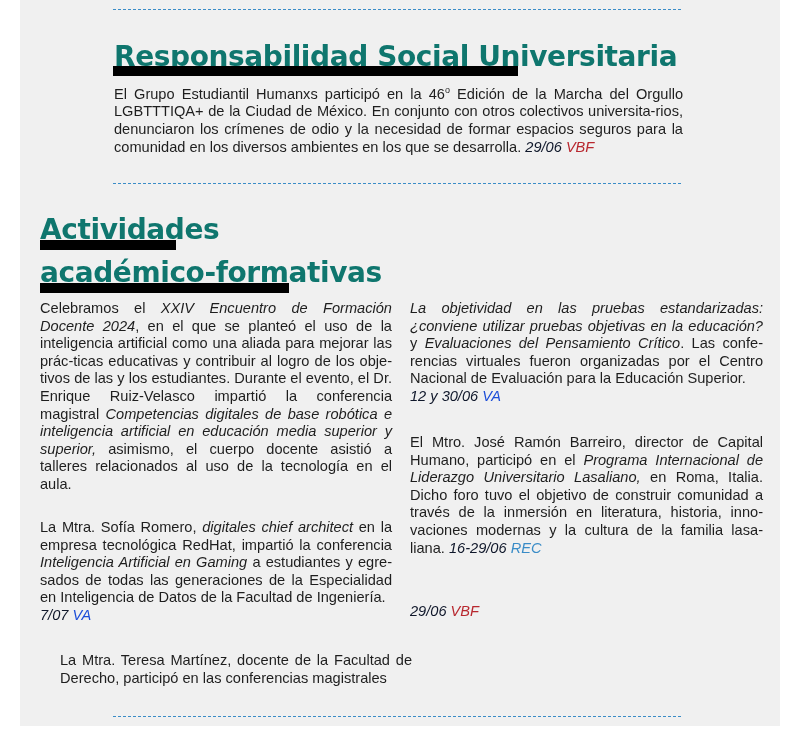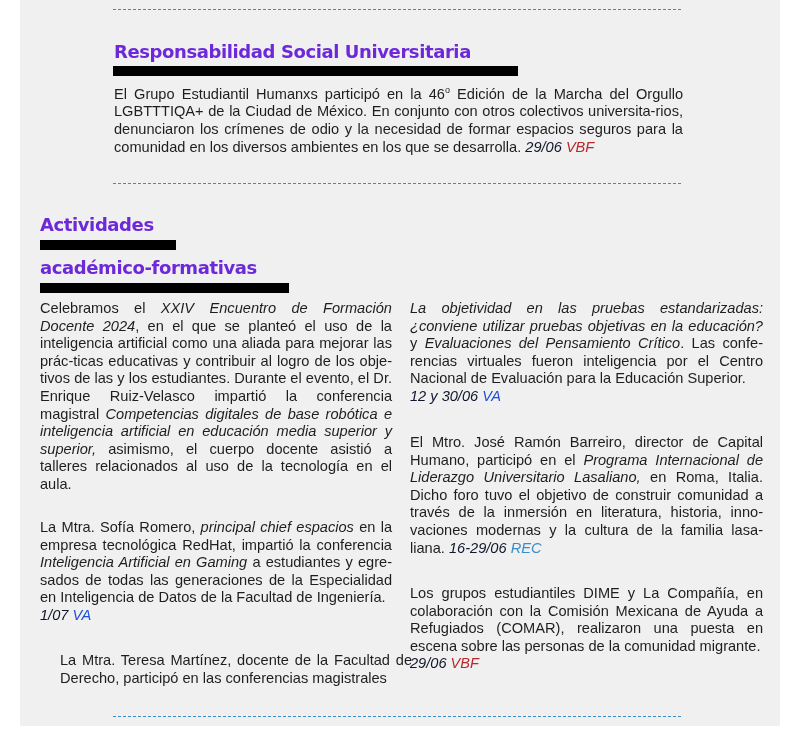--- a/index.html
+++ b/index.html
@@ -10,21 +10,21 @@
   .panel {
     position: absolute; left: 20px; top: 0; width: 760px; height: 726px;
     background: #f0f0f0;
   }
   .dash {
     position: absolute; left: 113px; width: 568px; height: 0;
     border-top: 1px dashed #3a8cc7;
   }
   .h-blue {
     position: absolute; font-family: "DejaVu Sans", sans-serif; font-weight: bold;
-    color: #6d28d9; font-size: 18px; letter-spacing: -0.4px; white-space: nowrap; line-height: 1;
+    color: #0f766e; font-size: 28px; letter-spacing: -0.4px; white-space: nowrap; line-height: 1;
   }
   .bar { position: absolute; height: 10px; background: #000; }
   .para {
     position: absolute; font-family: "Liberation Sans", sans-serif; font-size: 14.6px;
     line-height: 17.6px; color: #1e1e1e; text-align: justify; hyphens: manual;
   }
   .para i { font-style: italic; }
   .date { color: #0f172a; font-style: italic; }
   .tag { font-style: italic; }
   .tag.vbf { color: #b8282f; }
@@ -50,35 +50,35 @@
 <div class="h-blue" style="left:40px; top:216px;">Actividades</div>
 <div class="bar" style="left:40px; top:240px; width:136px;"></div>
 <div class="h-blue" style="left:40px; top:259px;">académico-formativas</div>
 <div class="bar" style="left:40px; top:283px; width:249px;"></div>
 
 <div class="para" style="left:40px; top:300px; width:352px;">
   <span>Celebramos el </span><i>XXIV Encuentro de Formación Docente 2024</i><span>, en el que se planteó el uso de la inteligencia artificial como una aliada para mejorar las prác-ticas educativas y contribuir al logro de los obje-tivos de las y los estudiantes. Durante el evento, el Dr. Enrique Ruiz-Velasco impartió la conferencia magistral </span><i>Competencias digitales de base robótica e inteligencia artificial en educación media superior y superior,</i><span> asimismo, el cuerpo docente asistió a talleres relacionados al uso de la tecnología en el aula.</span>
 </div>
 
 <div class="para" style="left:40px; top:519px; width:352px;">
-  <span>La Mtra. Sofía Romero, </span><i>principal chief espacios</i><span> en la empresa tecnológica RedHat, impartió la conferencia </span><i>Inteligencia Artificial en Gaming</i><span> a estudiantes y egre-sados de todas las generaciones de la Especialidad en Inteligencia de Datos de la Facultad de Ingeniería.</span><br>
-  <span class="date">1/07</span> <span class="tag va">VA</span>
+  <span>La Mtra. Sofía Romero, </span><i>digitales chief architect</i><span> en la empresa tecnológica RedHat, impartió la conferencia </span><i>Inteligencia Artificial en Gaming</i><span> a estudiantes y egre-sados de todas las generaciones de la Especialidad en Inteligencia de Datos de la Facultad de Ingeniería.</span><br>
+  <span class="date">7/07</span> <span class="tag va">VA</span>
 </div>
 
 <div class="para" style="left:40px; top:652px; width:352px;margin-left:20px;">
   <span>La Mtra. Teresa Martínez, docente de la Facultad de Derecho, participó en las conferencias magistrales</span>
 </div>
 
 <div class="para" style="left:410px; top:300px; width:353px;">
-  <i>La objetividad en las pruebas estandarizadas: ¿conviene utilizar pruebas objetivas en la educación?</i><span> y </span><i>Evaluaciones del Pensamiento Crítico</i><span>. Las confe-rencias virtuales fueron inteligencia por el Centro Nacional de Evaluación para la Educación Superior.</span><br>
+  <i>La objetividad en las pruebas estandarizadas: ¿conviene utilizar pruebas objetivas en la educación?</i><span> y </span><i>Evaluaciones del Pensamiento Crítico</i><span>. Las confe-rencias virtuales fueron organizadas por el Centro Nacional de Evaluación para la Educación Superior.</span><br>
   <span class="date">12 y 30/06</span> <span class="tag va">VA</span>
 </div>
 
 <div class="para" style="left:410px; top:434px; width:353px;">
   <span>El Mtro. José Ramón Barreiro, director de Capital Humano, participó en el </span><i>Programa Internacional de Liderazgo Universitario Lasaliano,</i><span> en Roma, Italia. Dicho foro tuvo el objetivo de construir comunidad a través de la inmersión en literatura, historia, inno-vaciones modernas y la cultura de la familia lasa-liana. </span><span class="date">16-29/06</span> <span class="tag rec">REC</span>
 </div>
 
 <div class="para" style="left:410px; top:585px; width:353px;">
-  <span>Los grupos estudiantiles DIME y La Compañía, en colaboración con la Comisión Mexicana de Ayuda a Refugiados (COMAR), realizaron una puesta en escena sobre las personas de la comunidad migrante.</span><br>
+  <br>
   <span class="date">29/06</span> <span class="tag vbf">VBF</span>
 </div>
 
 <div class="dash" style="top:716px;"></div>
 
 </body></html>

